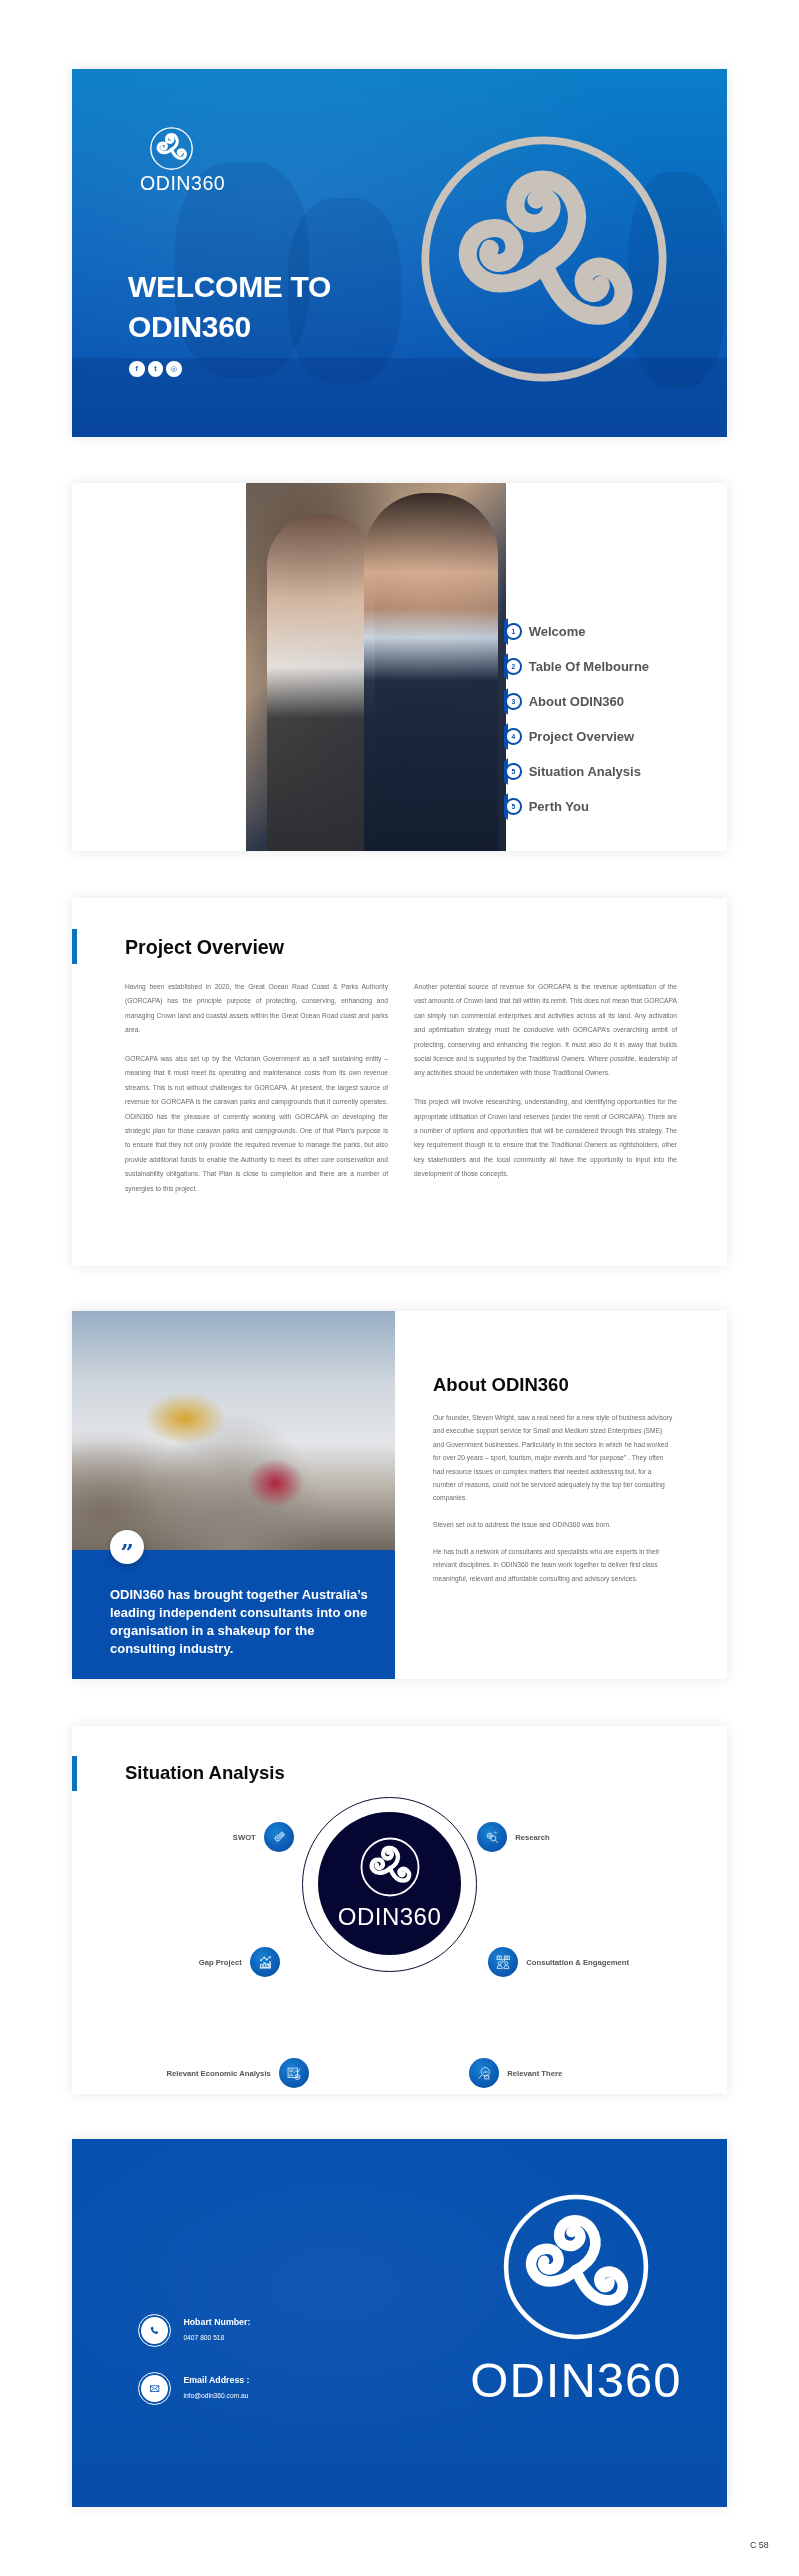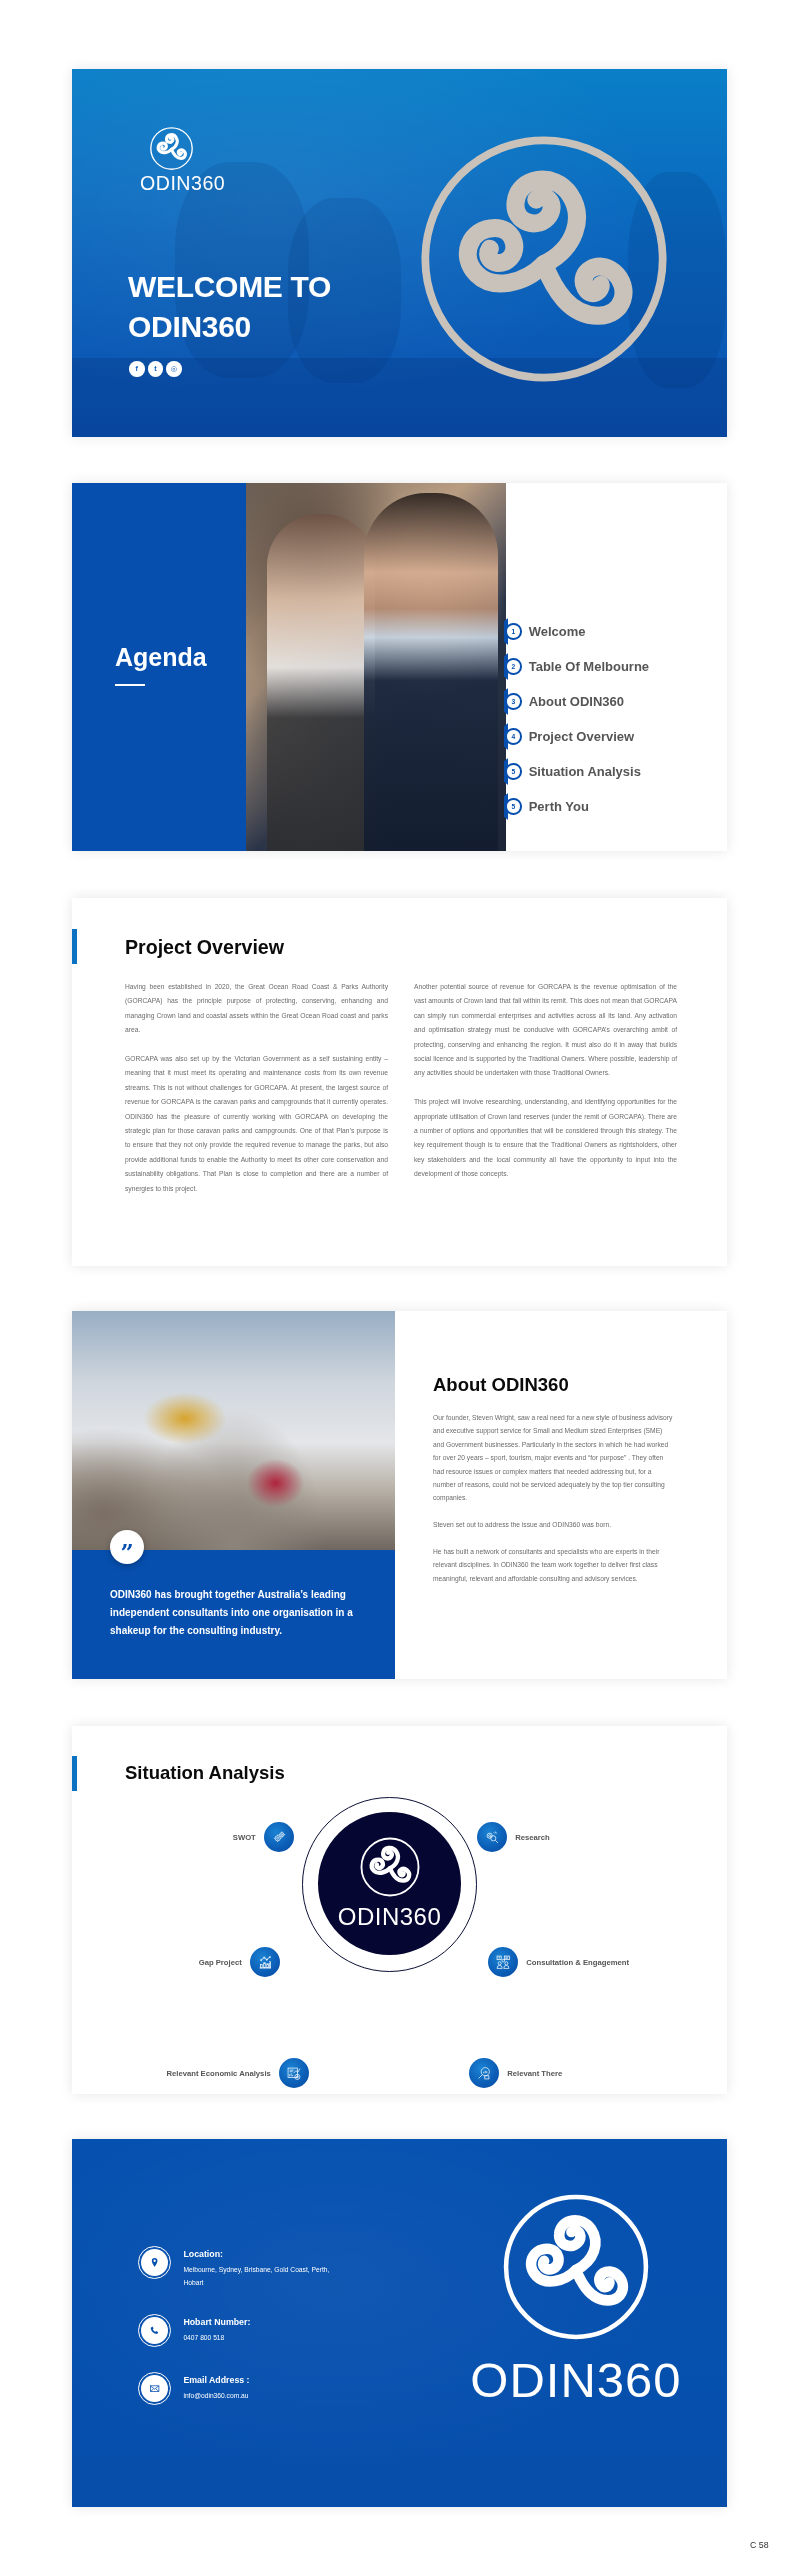--- a/index.html
+++ b/index.html
@@ -63,21 +63,21 @@
     background:
       radial-gradient(ellipse at 35% 45%, #d7a42d 0%, rgba(215,164,45,0) 14%),
       radial-gradient(ellipse at 63% 72%, #b0243d 0%, rgba(176,36,61,0) 10%),
       radial-gradient(ellipse at 50% 95%, #8d857c 0%, rgba(141,133,124,0) 40%),
       radial-gradient(ellipse at 10% 85%, #7b6f64 0%, rgba(123,111,100,0) 30%),
       linear-gradient(180deg, #98aec4 0%, #cfd6dd 30%, #e4e6e9 55%, #b7b0a6 75%, #6f675f 100%); }
   .about-blue { position: absolute; left: 0; top: 239px; width: 323px; height: 130px; background: #064fae; }
   .quote-badge { position: absolute; left: 38px; top: 219px; width: 34px; height: 34px; border-radius: 50%; background: #fff;
                  box-shadow: 0 2.1px 6.2px rgba(0,0,0,0.25); color: #064fae; font-size: 23px; font-weight: 700; font-family: "DejaVu Serif", serif;
                  display: flex; align-items: center; justify-content: center; line-height: 1; padding-top: 8.2px; }
-  .about-quote { position: absolute; left: 38px; top: 275px; width: 268px; color: #fff; font-size: 10px; font-weight: 700; line-height: 18px; }
+  .about-quote { position: absolute; left: 38px; top: 275px; width: 268px; color: #fff; font-size: 13px; font-weight: 700; line-height: 18px; }
   .about-title { position: absolute; left: 361px; top: 63px; font-size: 18.5px; font-weight: 700; color: #0b0b0b; }
   .about-body { position: absolute; left: 361px; top: 100px; width: 242px; font-size: 6.7px; line-height: 13.4px; color: #6b6b6b; }
   .about-body p + p { margin-top: 13.4px; }
 
   
   #situation { top: 1726px; }
   .hub-outer { position: absolute; left: 230px; top: 71px; width: 175px; height: 175px; border-radius: 50%;
                border: 1.5px solid #0a0f35; background: #fff; }
   .hub-inner { position: absolute; left: 246px; top: 86px; width: 143px; height: 143px; border-radius: 50%; background: #050631;
                display: flex; flex-direction: column; align-items: center; justify-content: center; }
@@ -145,24 +145,20 @@
     <a class="s">f</a>
     <a class="s">t</a>
     <a class="s">◎</a>
   </div>
   <svg class="hero-emblem" style="color:#c8c2bb" viewBox="0 0 500 500" width="258" height="258">
       <use href="#triskele"></use>
     </svg>
 </section>
 
 <section class="card" id="agenda">
-  <div class="agenda-left">
-    <h2 class="agenda-title">Agenda</h2>
-    <div class="agenda-underline"></div>
-  </div>
   <div class="agenda-photo">
     <div class="fig1"></div>
       <div class="fig2"></div>
   </div>
   <div class="agenda-list">
     <div class="agenda-item" style="top:138px">
       <div class="tab">
           <span class="num">1</span>
         </div>
       <span class="label">Welcome</span>
@@ -314,33 +310,20 @@
           <path d="M12 19l-7 7"></path>
           <path d="M15 16v-3M18 16v-5M21 16v-4"></path>
           <rect x="17" y="21" width="8" height="6"></rect>
         </svg>
     </span>
     <span class="nlabel">Relevant There</span>
   </div>
 </section>
 
 <section class="card" id="contact">
-  <div class="contact-row" style="top:107px">
-    <span class="ring">
-        <span class="inner">
-      <svg viewBox="0 0 24 24" fill="#064fae">
-            <path d="M12 2a6 6 0 0 0-6 6c0 5 6 13 6 13s6-8 6-13a6 6 0 0 0-6-6zm0 8.5a2.5 2.5 0 1 1 0-5 2.5 2.5 0 0 1 0 5z"></path>
-          </svg>
-    </span>
-      </span>
-    <div class="txt">
-      <div class="ctitle">Location:</div>
-      <div class="cval">Melbourne, Sydney, Brisbane, Gold Coast, Perth, Hobart</div>
-    </div>
-  </div>
   <div class="contact-row" style="top:175px">
     <span class="ring">
         <span class="inner">
       <svg viewBox="0 0 24 24" fill="#064fae">
             <path d="M7 3l3 4-2 2c1 2.5 3 4.5 5.5 5.5l2-2 4 3-2 3.5C10 19 5 14 3.5 6.5z"></path>
           </svg>
     </span>
       </span>
     <div class="txt">
       <div class="ctitle">Hobart Number:</div>

